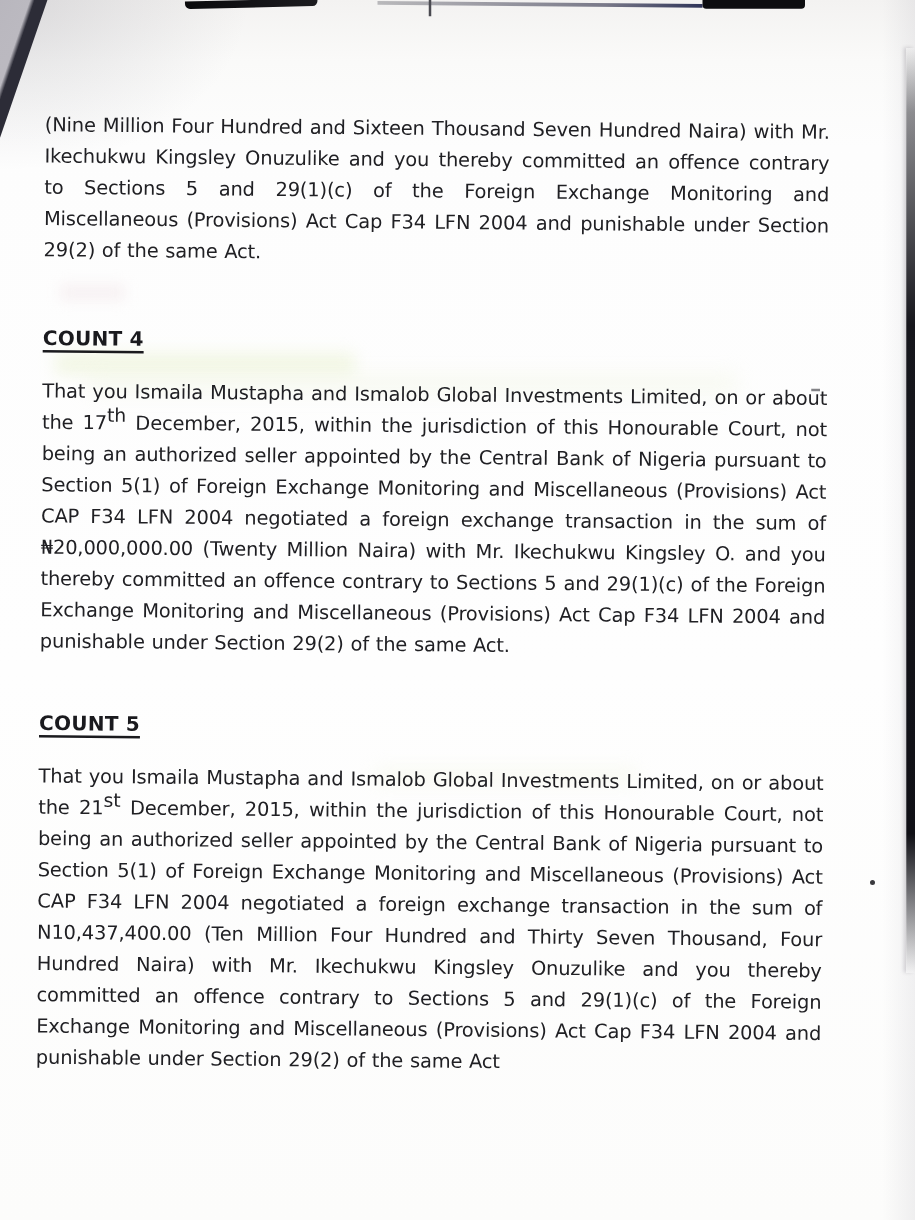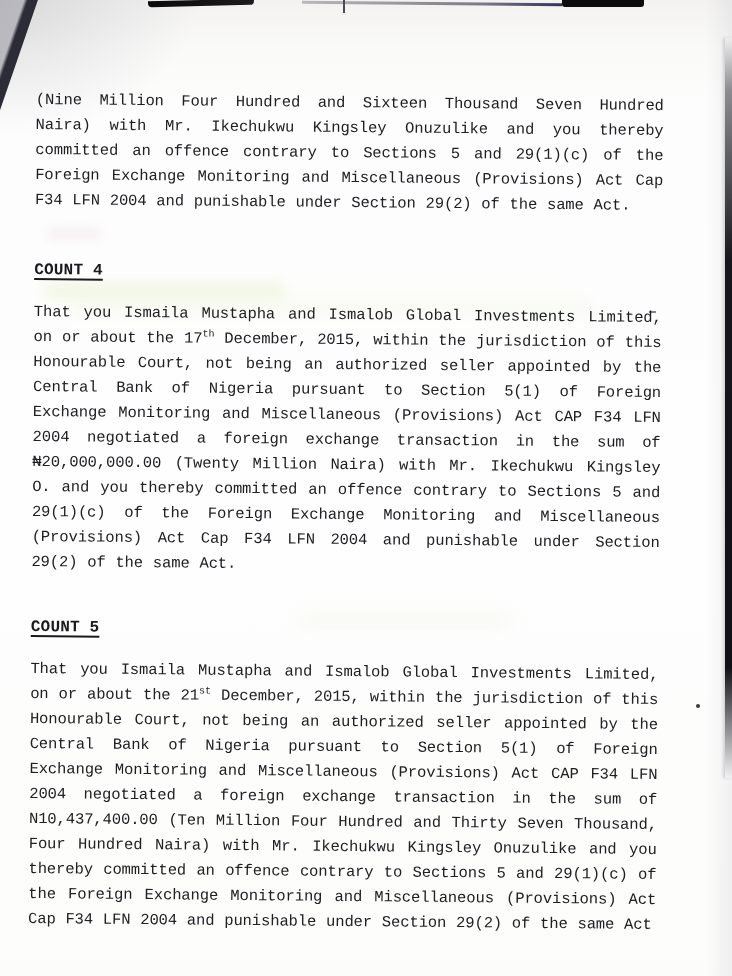--- a/index.html
+++ b/index.html
@@ -14,21 +14,20 @@
     font-family: "DejaVu Sans", sans-serif;
     background: #ffffff;
   }
   .page {
     position: absolute;
     inset: 0;
     background:
       radial-gradient(ellipse 320px 220px at 0% 0%, rgba(148,146,155,0.28), rgba(148,146,155,0) 62%),
       linear-gradient(to left, rgba(170,168,178,0.16), rgba(170,168,178,0) 26px),
       linear-gradient(180deg, #f3f2f1 0%, #fafaf9 5%, #fdfdfd 12%, #fefefe 55%, #fcfcfb 100%);
-    font-family: Liberation Mono, monospace;
   }
 
   
   .corner-stripe {
     position: absolute;
     left: -20px; top: -6px;
     width: 60px; height: 150px;
     transform-origin: top right;
     transform: rotate(19deg);
     background: linear-gradient(to right,
@@ -110,21 +109,21 @@
   }
   .para {
     margin: 0;
     font-size: 15.5px;
     line-height: 25px;
     text-align: justify;
     letter-spacing: -0.1px;
     word-spacing: 0.6px;
   }
   .para sup {
-    font-size: 10px;
+    font-size: 15px;
     line-height: 0;
     vertical-align: super;
     letter-spacing: 0;
   }
   .count-heading {
     margin: 0;
     font-size: 16px;
     font-weight: bold;
     letter-spacing: 0.2px;
     color: #1a1a1e;

